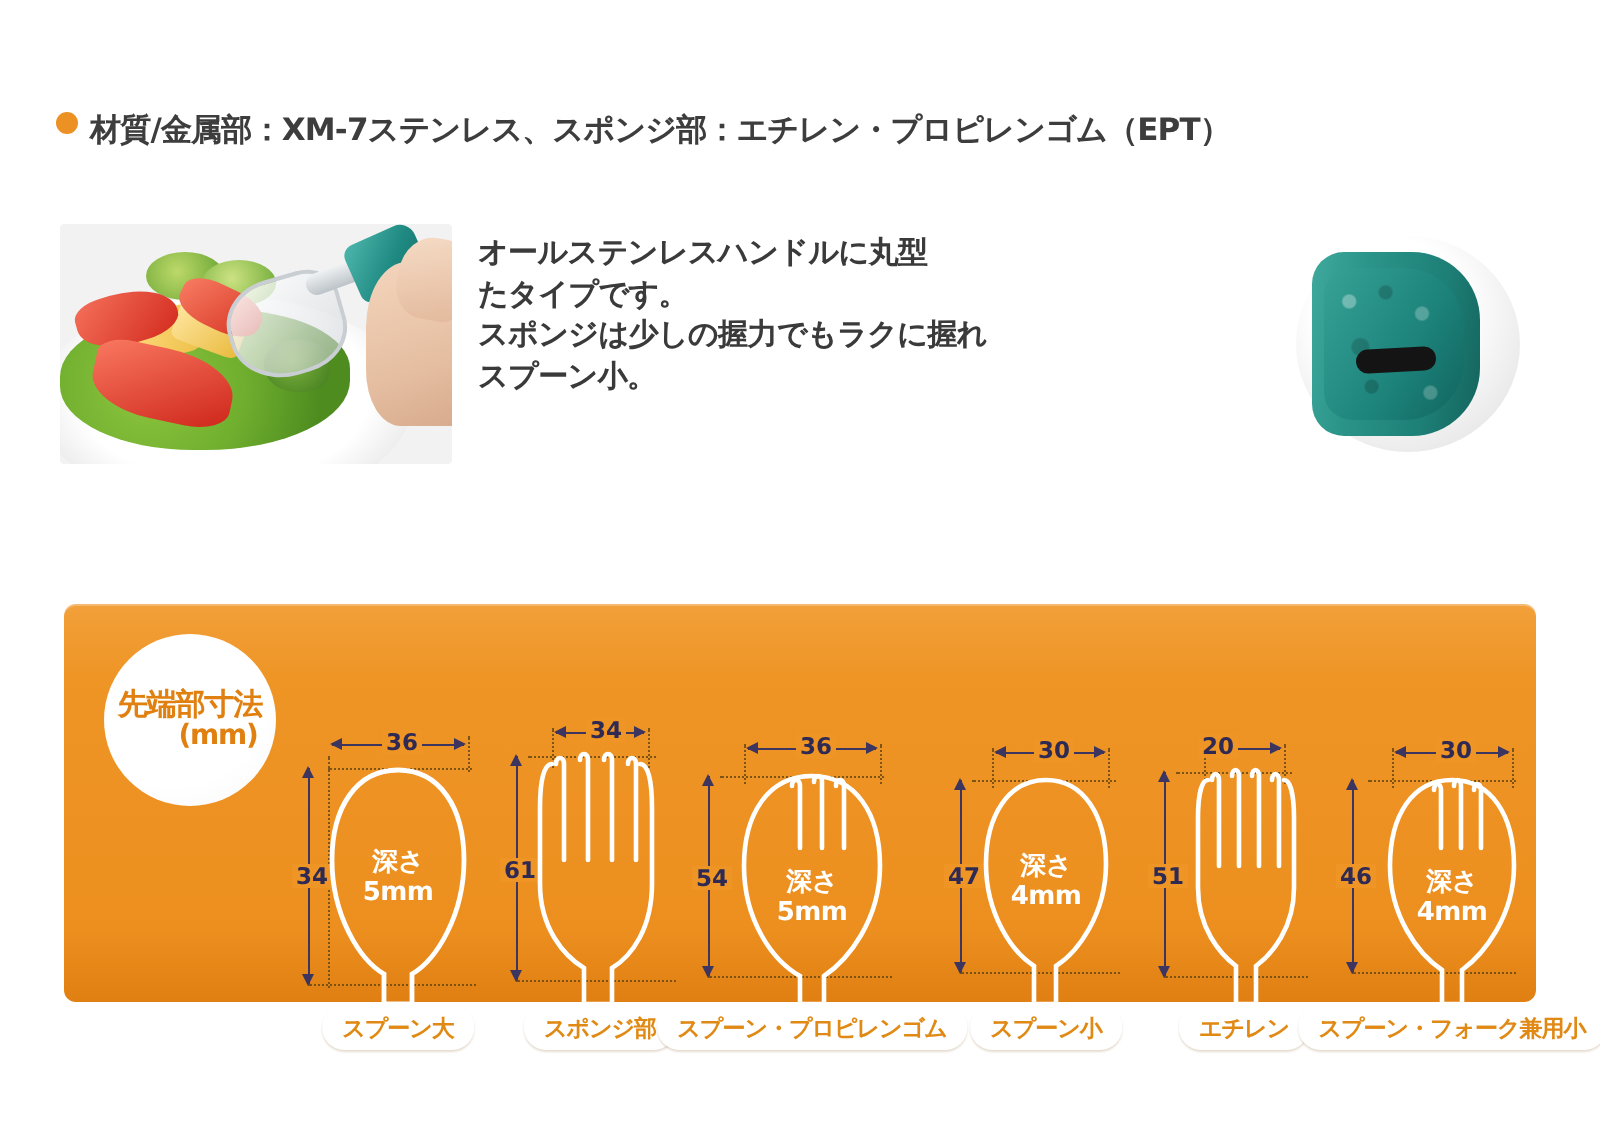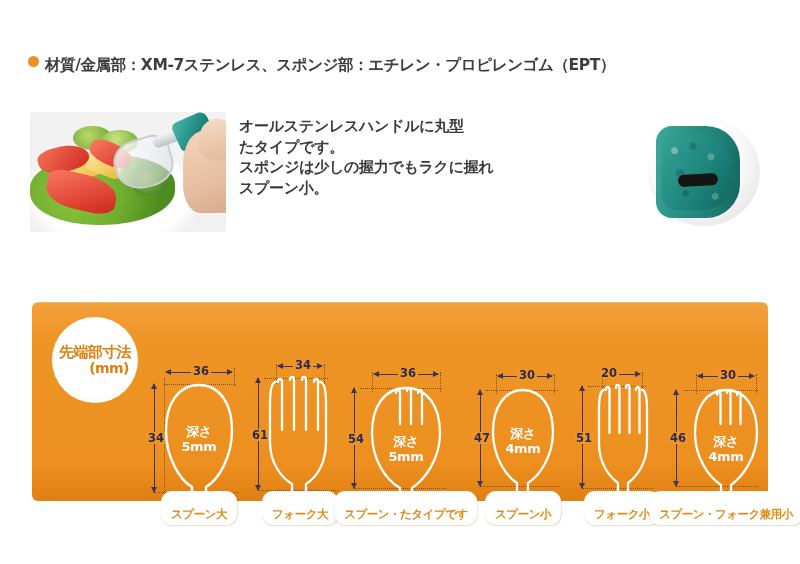--- a/index.html
+++ b/index.html
@@ -242,21 +242,21 @@
   .depth-label {
     position: absolute; text-align: center; color: #ffffff;
     font-size: 13px; font-weight: bold; line-height: 15px;
     letter-spacing: -0.3px; width: 100%; left: 0;
   }
   .name-pill {
     position: absolute; bottom: 12px; left: 50%;
     transform: translateX(-50%);
     background: #ffffff; color: #e08a15;
     font-size: 11.5px; font-weight: bold;
-    padding: 16px 10px 3px 10px;
+    padding: 5px 10px 3px 10px;
     border-radius: 11px;
     white-space: nowrap;
     letter-spacing: -0.5px;
     box-shadow: 0 1px 1px rgba(120,70,0,.18);
   }
   .utensil-svg { position: absolute; left: 0; top: 0; width: 100%; height: 100%; }
 </style>
 </head>
 <body>
 
@@ -346,21 +346,21 @@
           <svg class="utensil-svg" viewBox="0 0 104 164">
             <g fill="none" stroke="#ffffff" stroke-width="2.3" stroke-linecap="round">
               <path d="M30 44 C30 40 34 40 34 44 L34 92"></path>
               <path d="M42 42 C42 38 46 38 46 42 L46 92"></path>
               <path d="M54 42 C54 38 58 38 58 42 L58 92"></path>
               <path d="M66 44 C66 40 70 40 70 44 L70 92"></path>
               <path d="M28 44 C24 44 22 52 22 66 L22 104 C22 126 34 140 44 146 L44 164 L58 164 L58 146 C68 140 78 126 78 104 L78 66 C78 52 76 44 72 44"></path>
             </g>
           </svg>
         </div>
-        <div class="name-pill">フォーク大</div>
+        <div class="name-pill">スポンジ部</div>
       </div>
 
       <div class="item" style="left:200px;width:124px;">
         <div class="item-art">
           <div class="guide-v" style="left:28px;top:34px;height:20px;"></div>
           <div class="guide-v" style="left:96px;top:34px;height:20px;"></div>
           <div class="guide" style="left:16px;top:50px;width:82px;"></div>
           <div class="guide" style="left:10px;top:150px;width:92px;"></div>
           <div class="dim-h" style="left:30px;top:36px;width:64px;"></div>
           <div class="dim-label" style="left:54px;top:29px;">36</div>
@@ -372,21 +372,21 @@
               <path d="M63 53 C63 49 67 49 67 53 L67 86"></path>
               <path d="M74 55 C74 51 78 51 78 55 L78 86"></path>
               <path d="M62 50 C84 50 96 69 96 95 C96 122 80 142 68 150 L68 164 L56 164 L56 150 C42 142 28 122 28 95 C28 69 40 50 62 50 Z"></path>
             </g>
           </svg>
           <div class="depth-label" style="top:96px;">
             <div>深さ</div>
             <div>5mm</div>
           </div>
         </div>
-        <div class="name-pill">スプーン・たタイプです</div>
+        <div class="name-pill">スプーン・プロピレンゴム</div>
       </div>
 
       <div class="item" style="left:326px;width:106px;">
         <div class="item-art">
           <div class="guide-v" style="left:26px;top:36px;height:20px;"></div>
           <div class="guide-v" style="left:84px;top:36px;height:20px;"></div>
           <div class="guide" style="left:16px;top:52px;width:72px;"></div>
           <div class="guide" style="left:10px;top:148px;width:80px;"></div>
           <div class="dim-h" style="left:28px;top:38px;width:54px;"></div>
           <div class="dim-label" style="left:47px;top:31px;">30</div>
@@ -416,21 +416,21 @@
           <svg class="utensil-svg" viewBox="0 0 100 164">
             <g fill="none" stroke="#ffffff" stroke-width="2.3" stroke-linecap="round">
               <path d="M34 52 C34 48 37.5 48 37.5 52 L37.5 95"></path>
               <path d="M44 50 C44 46 47.5 46 47.5 50 L47.5 95"></path>
               <path d="M54 50 C54 46 57.5 46 57.5 50 L57.5 95"></path>
               <path d="M64 52 C64 48 67.5 48 67.5 52 L67.5 95"></path>
               <path d="M32 52 C29 52 27 59 27 71 L27 106 C27 126 38 139 46 145 L46 164 L56 164 L56 145 C64 139 75 126 75 106 L75 71 C75 59 73 52 70 52"></path>
             </g>
           </svg>
         </div>
-        <div class="name-pill">フォーク小</div>
+        <div class="name-pill">エチレン</div>
       </div>
 
       <div class="item" style="left:520px;width:124px;">
         <div class="item-art">
           <div class="guide-v" style="left:32px;top:36px;height:20px;"></div>
           <div class="guide-v" style="left:92px;top:36px;height:20px;"></div>
           <div class="guide" style="left:20px;top:52px;width:74px;"></div>
           <div class="guide" style="left:12px;top:148px;width:82px;"></div>
           <div class="dim-h" style="left:34px;top:38px;width:56px;"></div>
           <div class="dim-label" style="left:54px;top:31px;">30</div>

